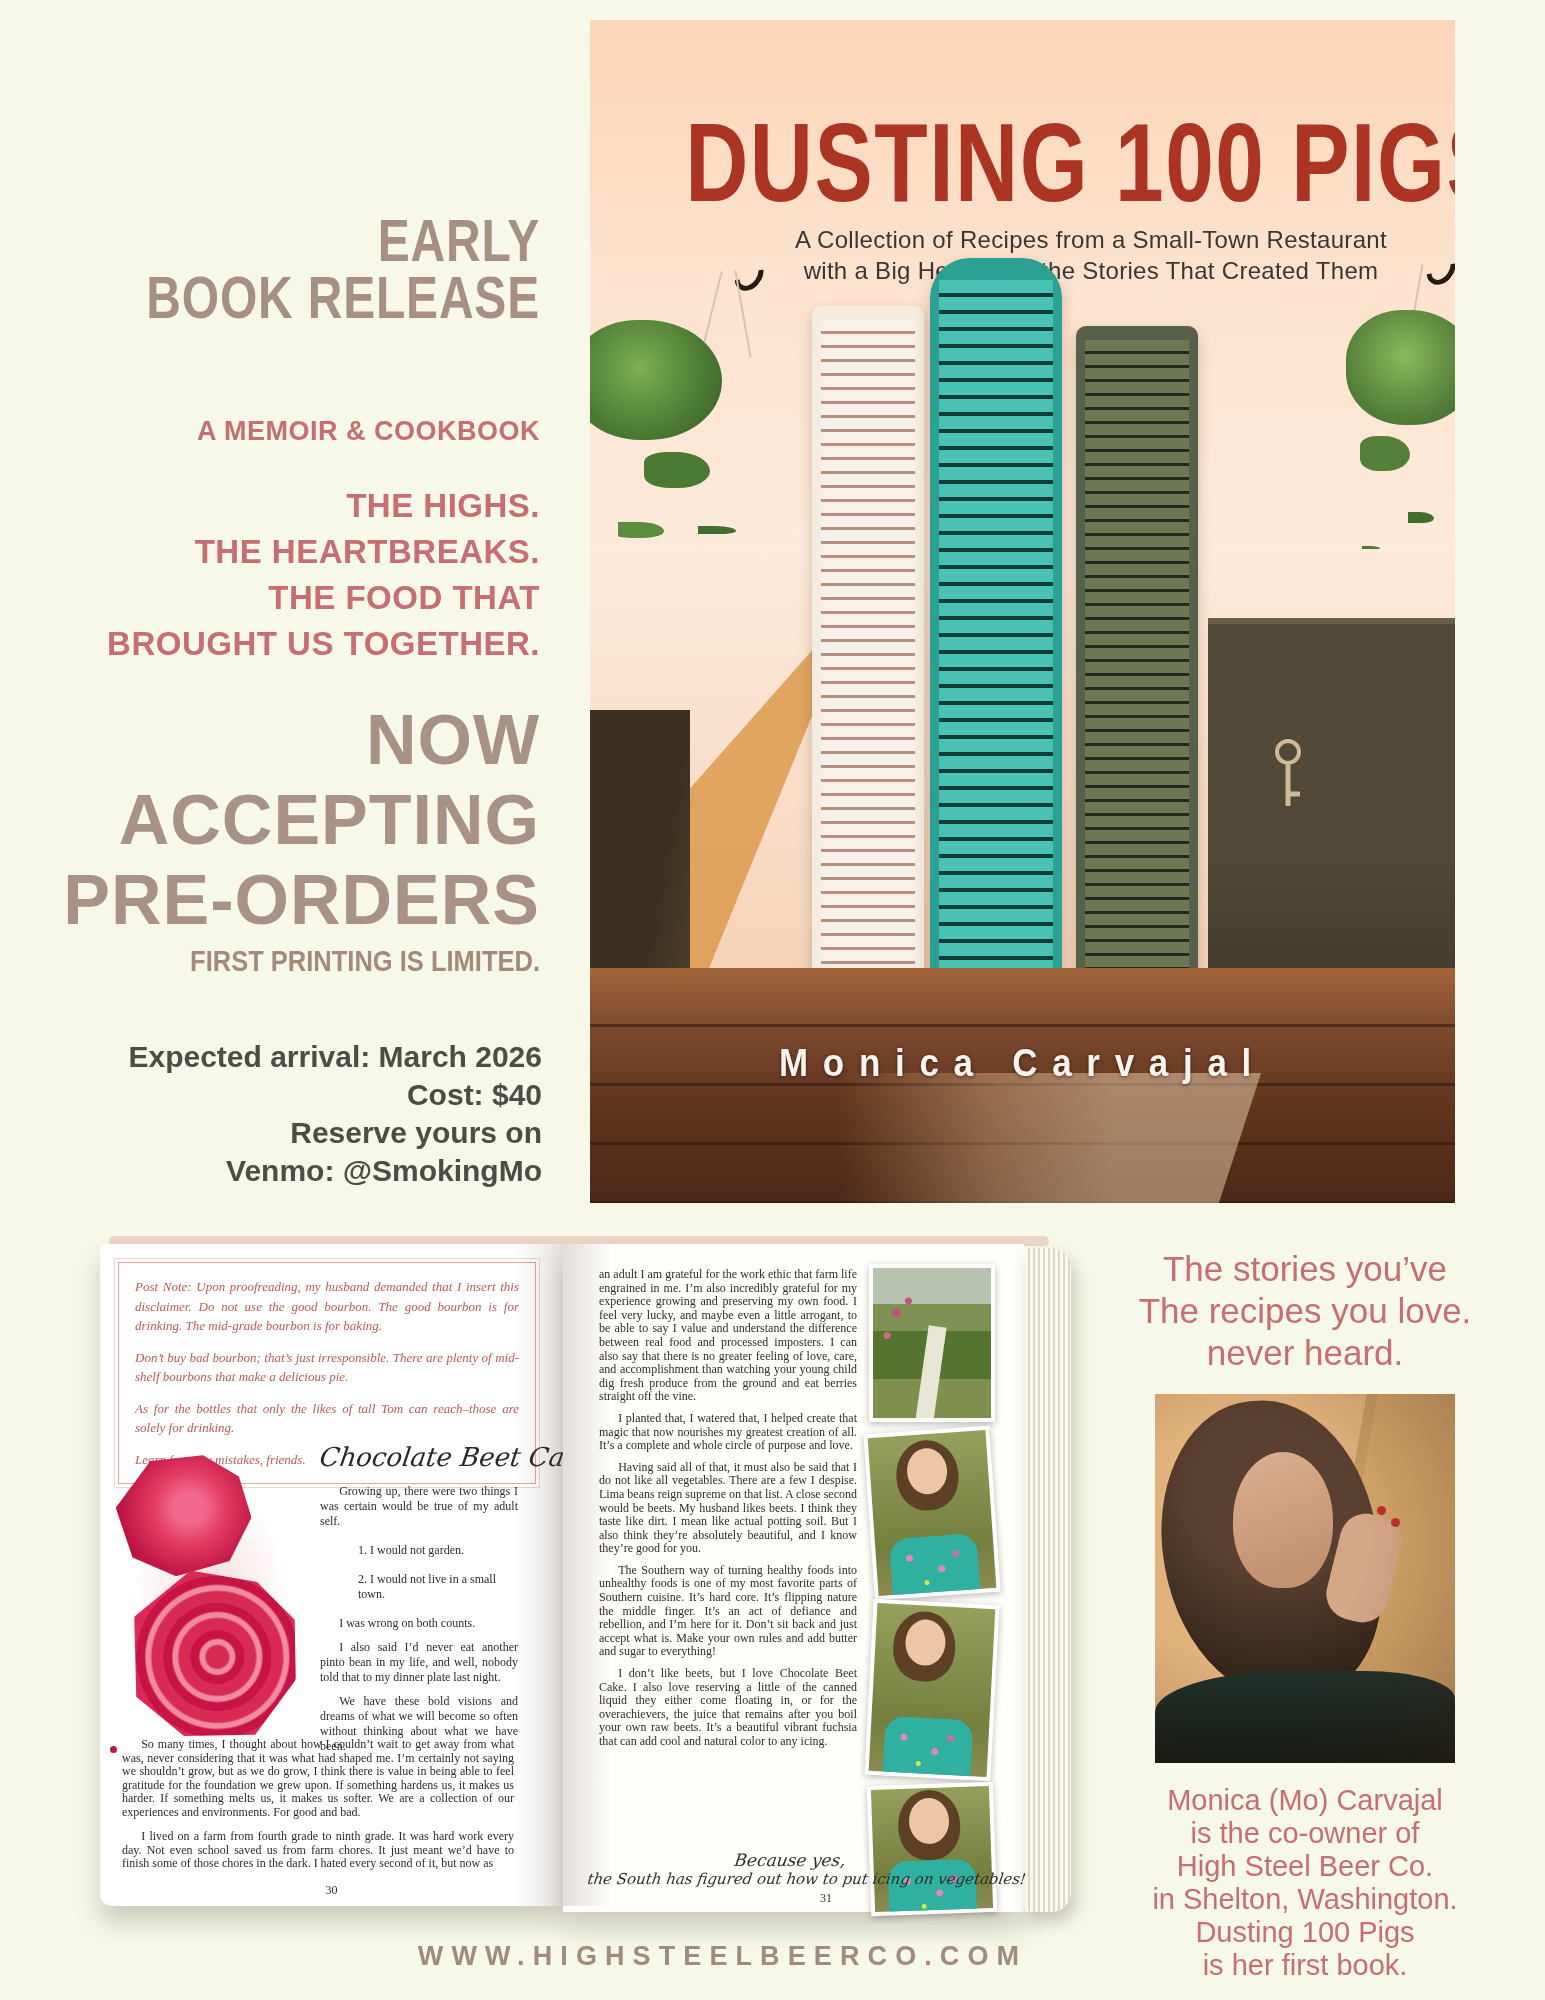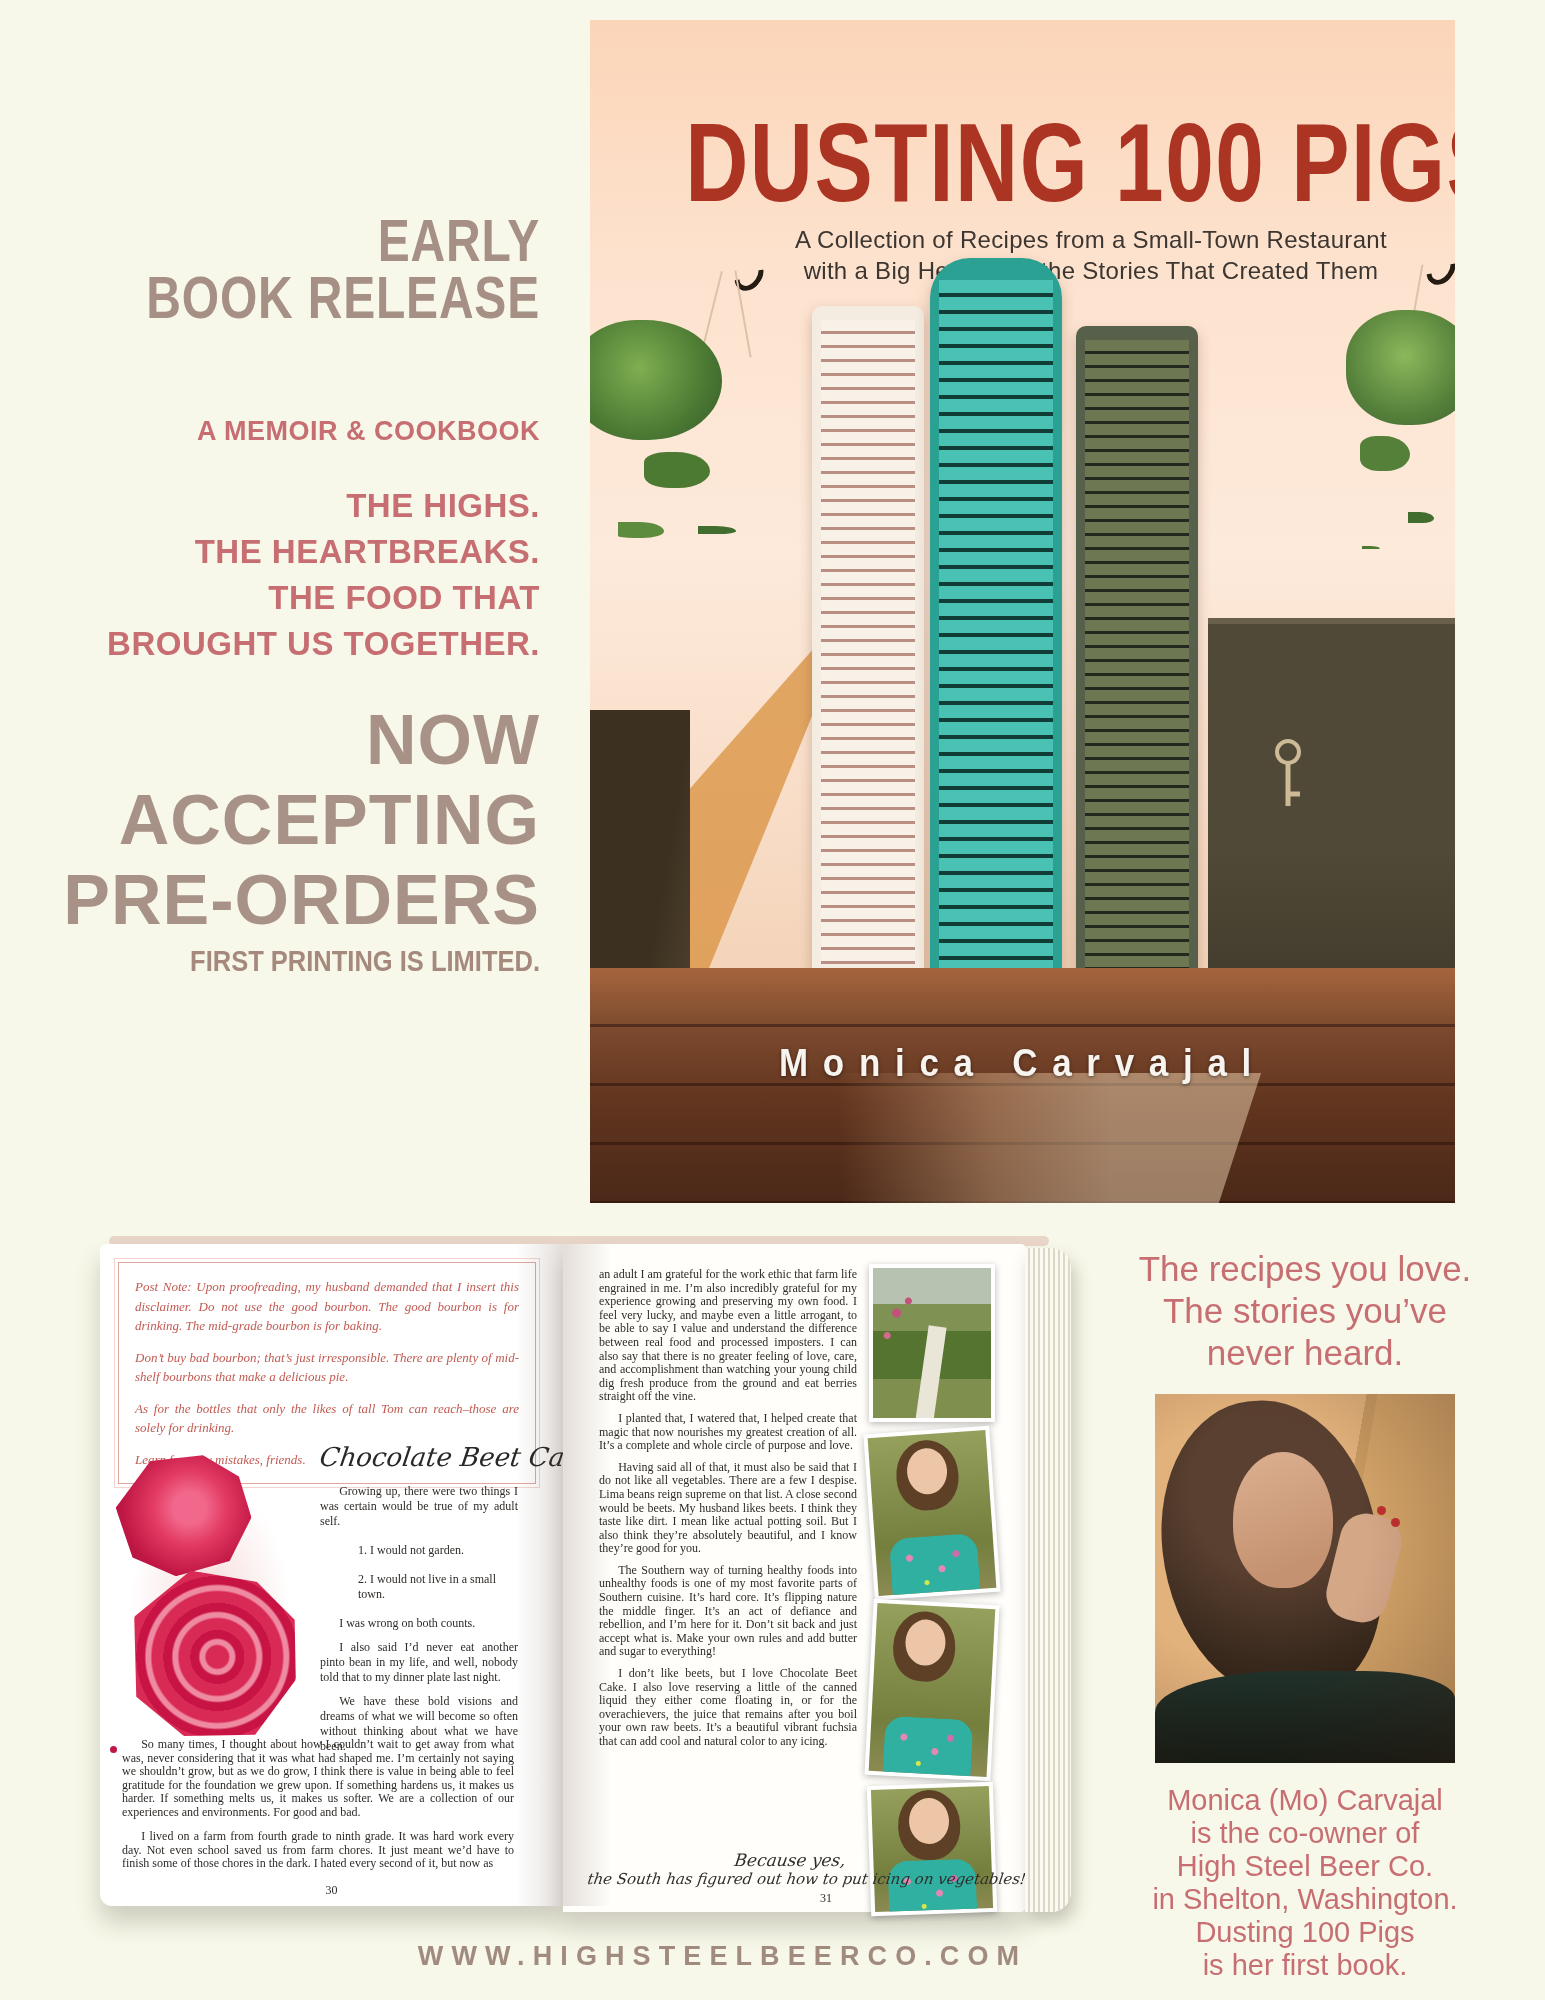--- a/index.html
+++ b/index.html
@@ -148,20 +148,26 @@
     <div>THE HEARTBREAKS.</div>
     <div>THE FOOD THAT</div>
     <div>BROUGHT US TOGETHER.</div>
   </div>
   <div class="abs promo announce">
     <div>NOW</div>
     <div>ACCEPTING</div>
     <div>PRE-ORDERS</div>
   </div>
   <div class="abs promo limited">FIRST PRINTING IS LIMITED.</div>
+  <div class="abs promo details">
+    <div>Expected arrival: March 2026</div>
+    <div>Cost: $40</div>
+    <div>Reserve yours on</div>
+    <div>Venmo: @SmokingMo</div>
+  </div>
 
   <div class="abs cover">
     <div class="abs cover-title">DUSTING 100 PIGS</div>
     <div class="abs cover-sub">
       <div>A Collection of Recipes from a Small-Town Restaurant</div>
       <div>with a Big Heart: And the Stories That Created Them</div>
     </div>
 
     <div class="abs hook" style="left:146px;top:238px;"></div>
     <div class="abs hook" style="left:838px;top:232px;"></div>
@@ -282,22 +288,22 @@
         <div class="l2">the South has figured out how to put icing on vegetables!</div>
       </div>
       <div class="abs pageno" style="bottom:6px;margin-left:32px;">31</div>
     </div>
 
     <div class="abs spine"></div>
     <div class="abs stack"></div>
   </div>
 
   <div class="abs tagR">
+    <div>The stories you’ve</div>
     <div>The recipes you love.</div>
-    <div>The stories you’ve</div>
     <div>never heard.</div>
   </div>
 
   <div class="abs portrait">
     <div class="hairbig"></div>
     <div class="facebig"></div>
     <div class="handbig"></div>
     <div class="nail" style="left:222px;top:112px;"></div>
     <div class="nail" style="left:236px;top:124px;"></div>
     <div class="torso"></div>

